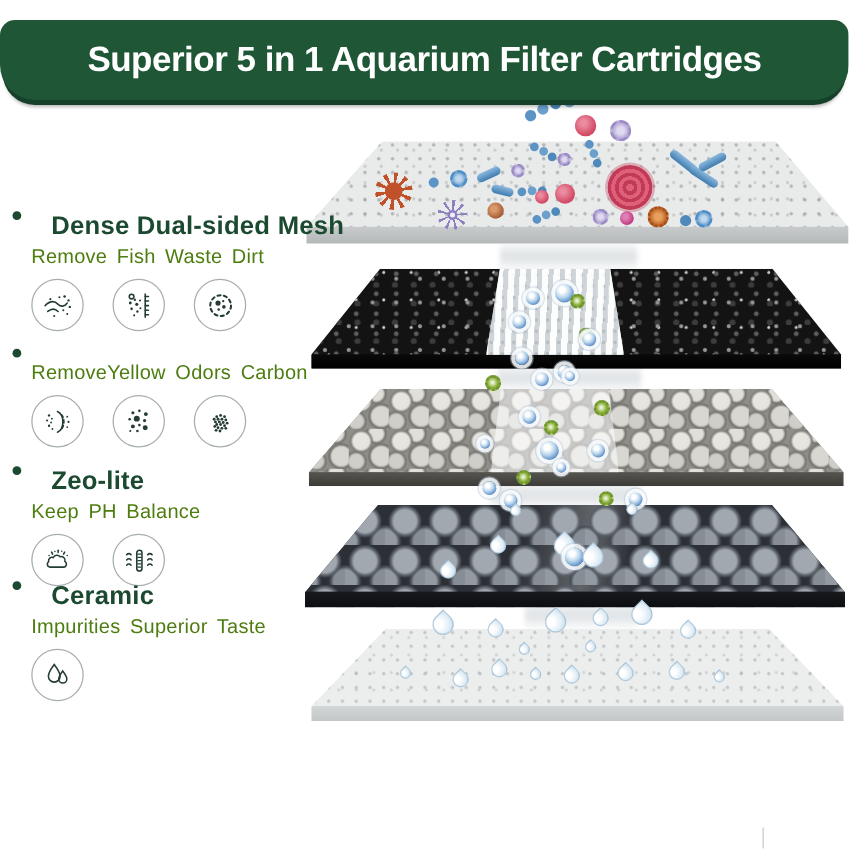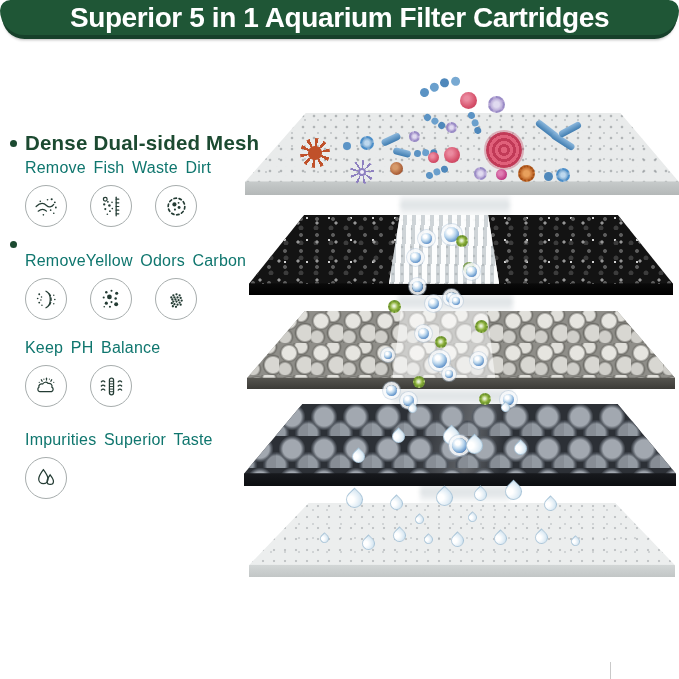--- a/index.html
+++ b/index.html
@@ -1,30 +1,30 @@
 <!DOCTYPE html>
 <html><head>
 <meta charset="utf-8">
 <style>
   html,body{margin:0;padding:0;background:#fff;}
   .page{position:relative;width:679px;height:679px;background:#fff;overflow:hidden;
         font-family:"Liberation Sans",sans-serif;}
 
   
-  .banner{position:absolute;left:0;top:0;right:0;height:35px;background:#1f5636;
+  .banner{position:absolute;left:0;top:16px;right:0;height:64px;background:#1f5636;
           border-radius:12px 12px 28px 28px;z-index:6;display:flex;align-items:center;justify-content:center;
           box-shadow:0 6px 0 -2px #16402a, 0 9px 3px -4px rgba(0,0,0,.28);}
   .banner-title{color:#ffffff;font-size:28px;font-weight:bold;letter-spacing:-0.4px;white-space:nowrap;}
 
   
   .section{position:absolute;left:10px;z-index:5;}
-  .sec-head{display:flex;align-items:center;gap:8px;}
+  .sec-head{display:flex;gap:24px;margin-top:38px;}
   .bullet{width:7px;height:7px;border-radius:50%;background:#1c4a31;flex:0 0 auto;}
   .sec-title{color:#1c4a31;font-size:20.5px;font-weight:bold;letter-spacing:.2px;white-space:nowrap;}
-  .sec-sub{margin:4px 0 0 15px;color:#0f766e;font-size:16px;letter-spacing:.2px;word-spacing:3px;white-space:nowrap;}
+  .sec-sub{margin:4px 0 0 15px;color:#4d7c0f;font-size:16px;letter-spacing:.2px;word-spacing:3px;white-space:nowrap;}
   .icon-row{display:flex;gap:23px;margin:8px 0 0 15px;}
   .circ{width:42px;height:42px;border-radius:50%;border:1.2px solid #a7adad;background:#fff;
         display:flex;align-items:center;justify-content:center;box-sizing:border-box;}
   .circ svg{stroke:#243c34;fill:none;stroke-width:1.2;stroke-linecap:round;}
   .circ svg .f{fill:#243c34;stroke:none;}
 
   
   .pad{position:absolute;z-index:1;}
   .mesh-pad{left:245px;top:113px;width:434px;height:82px;
     clip-path:polygon(14% 0,86.5% 0,100% 84%,100% 100%,0 100%,0 84%);
@@ -231,20 +231,24 @@
           <circle class="f" cx="14" cy="18" r="1.1"></circle>
             <circle class="f" cx="17" cy="18" r="1.1"></circle>
           <circle class="f" cx="12.5" cy="20" r="1.1"></circle>
             <circle class="f" cx="9.5" cy="19.5" r="1.1"></circle>
         </svg>
       </span>
     </div>
   </div>
 
   <div class="section" style="top:335px">
+    <div class="sec-head">
+      <span class="bullet"></span>
+      <span class="sec-title">Zeo-lite</span>
+    </div>
     <div class="sec-sub">Keep PH Balance</div>
     <div class="icon-row">
       <span class="circ">
         <svg width="27" height="27" viewBox="0 0 26 26">
           <path d="M6.5 18c-2-.5-2.5-3-.8-4.2-.6-2.4 1.6-4 3.6-3.2 1-2 3.8-2.3 5.2-.6 2.4-.6 4.4 1.4 3.7 3.6 1.8 1 1.5 3.6-.4 4.4z"></path>
           <line x1="8" y1="6.5" x2="8.8" y2="8"></line>
             <line x1="13" y1="5" x2="13" y2="6.8"></line>
           <line x1="18" y1="6.5" x2="17.2" y2="8"></line>
           <circle class="f" cx="10.5" cy="6" r=".6"></circle>
             <circle class="f" cx="15.8" cy="5.8" r=".6"></circle>
@@ -265,20 +269,24 @@
           <path d="M3.2 16.5c1-1.2 2.4-1.2 3.4 0"></path>
           <path d="M19.4 8.5c1-1.2 2.4-1.2 3.4 0"></path>
             <path d="M19.4 12.5c1-1.2 2.4-1.2 3.4 0"></path>
           <path d="M19.4 16.5c1-1.2 2.4-1.2 3.4 0"></path>
         </svg>
       </span>
     </div>
   </div>
 
   <div class="section" style="top:427px">
+    <div class="sec-head">
+      <span class="bullet"></span>
+      <span class="sec-title">Ceramic</span>
+    </div>
     <div class="sec-sub">Impurities  Superior Taste</div>
     <div class="icon-row">
       <span class="circ">
         <svg width="27" height="27" viewBox="0 0 26 26">
           <path d="M10 4.5C10 4.5 5.5 10.5 5.5 13.5a4.5 4.5 0 0 0 9 0C14.5 10.5 10 4.5 10 4.5Z"></path>
           <path d="M16.5 9.5C16.5 9.5 13.5 13.6 13.5 15.6a3.1 3.1 0 0 0 6.2 0C19.7 13.6 16.5 9.5 16.5 9.5Z"></path>
         </svg>
       </span>
     </div>
   </div>

